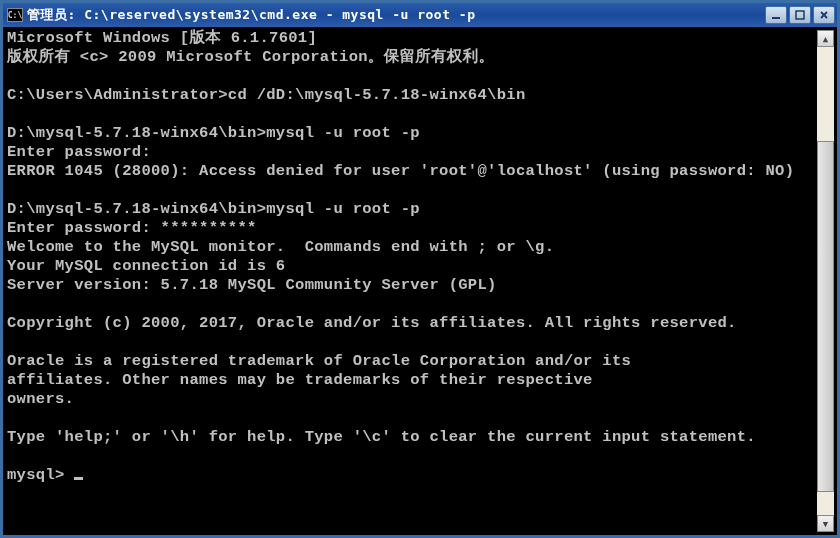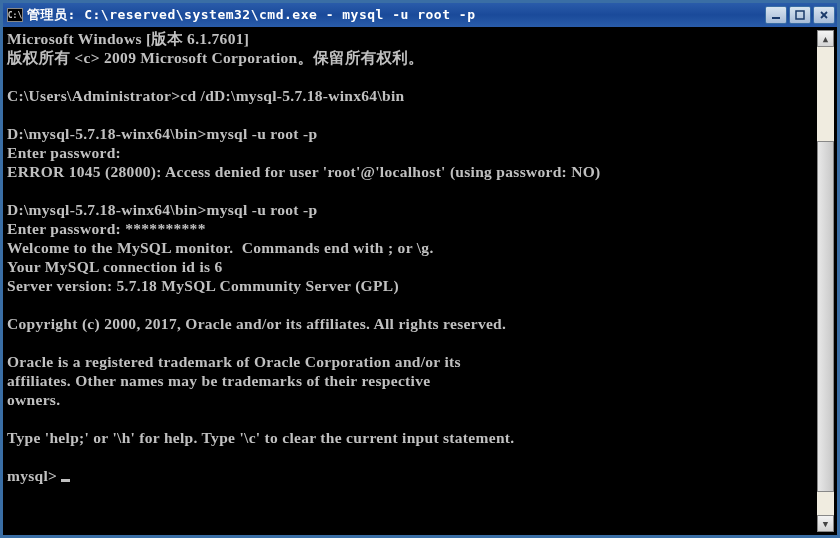--- a/index.html
+++ b/index.html
@@ -38,21 +38,21 @@
     border-radius: 2px;
     display: flex; align-items: center; justify-content: center;
     font-size: 11px; font-weight: bold; color: #1a3a6a;
     cursor: pointer;
   }
   .win-btn svg { width: 10px; height: 10px; }
   .terminal {
     flex: 1;
     background: #000;
     color: #c0c0c0;
-    font-family: Liberation Serif, serif;
+    font-family: Liberation Mono, monospace;
     font-size: 15.5px;
     line-height: 19px;
     padding: 2px 4px;
     white-space: pre-wrap;
     overflow: hidden;
     position: relative;
     font-weight: bold;
     letter-spacing: 0.3px;
   }
   .scrollbar {

